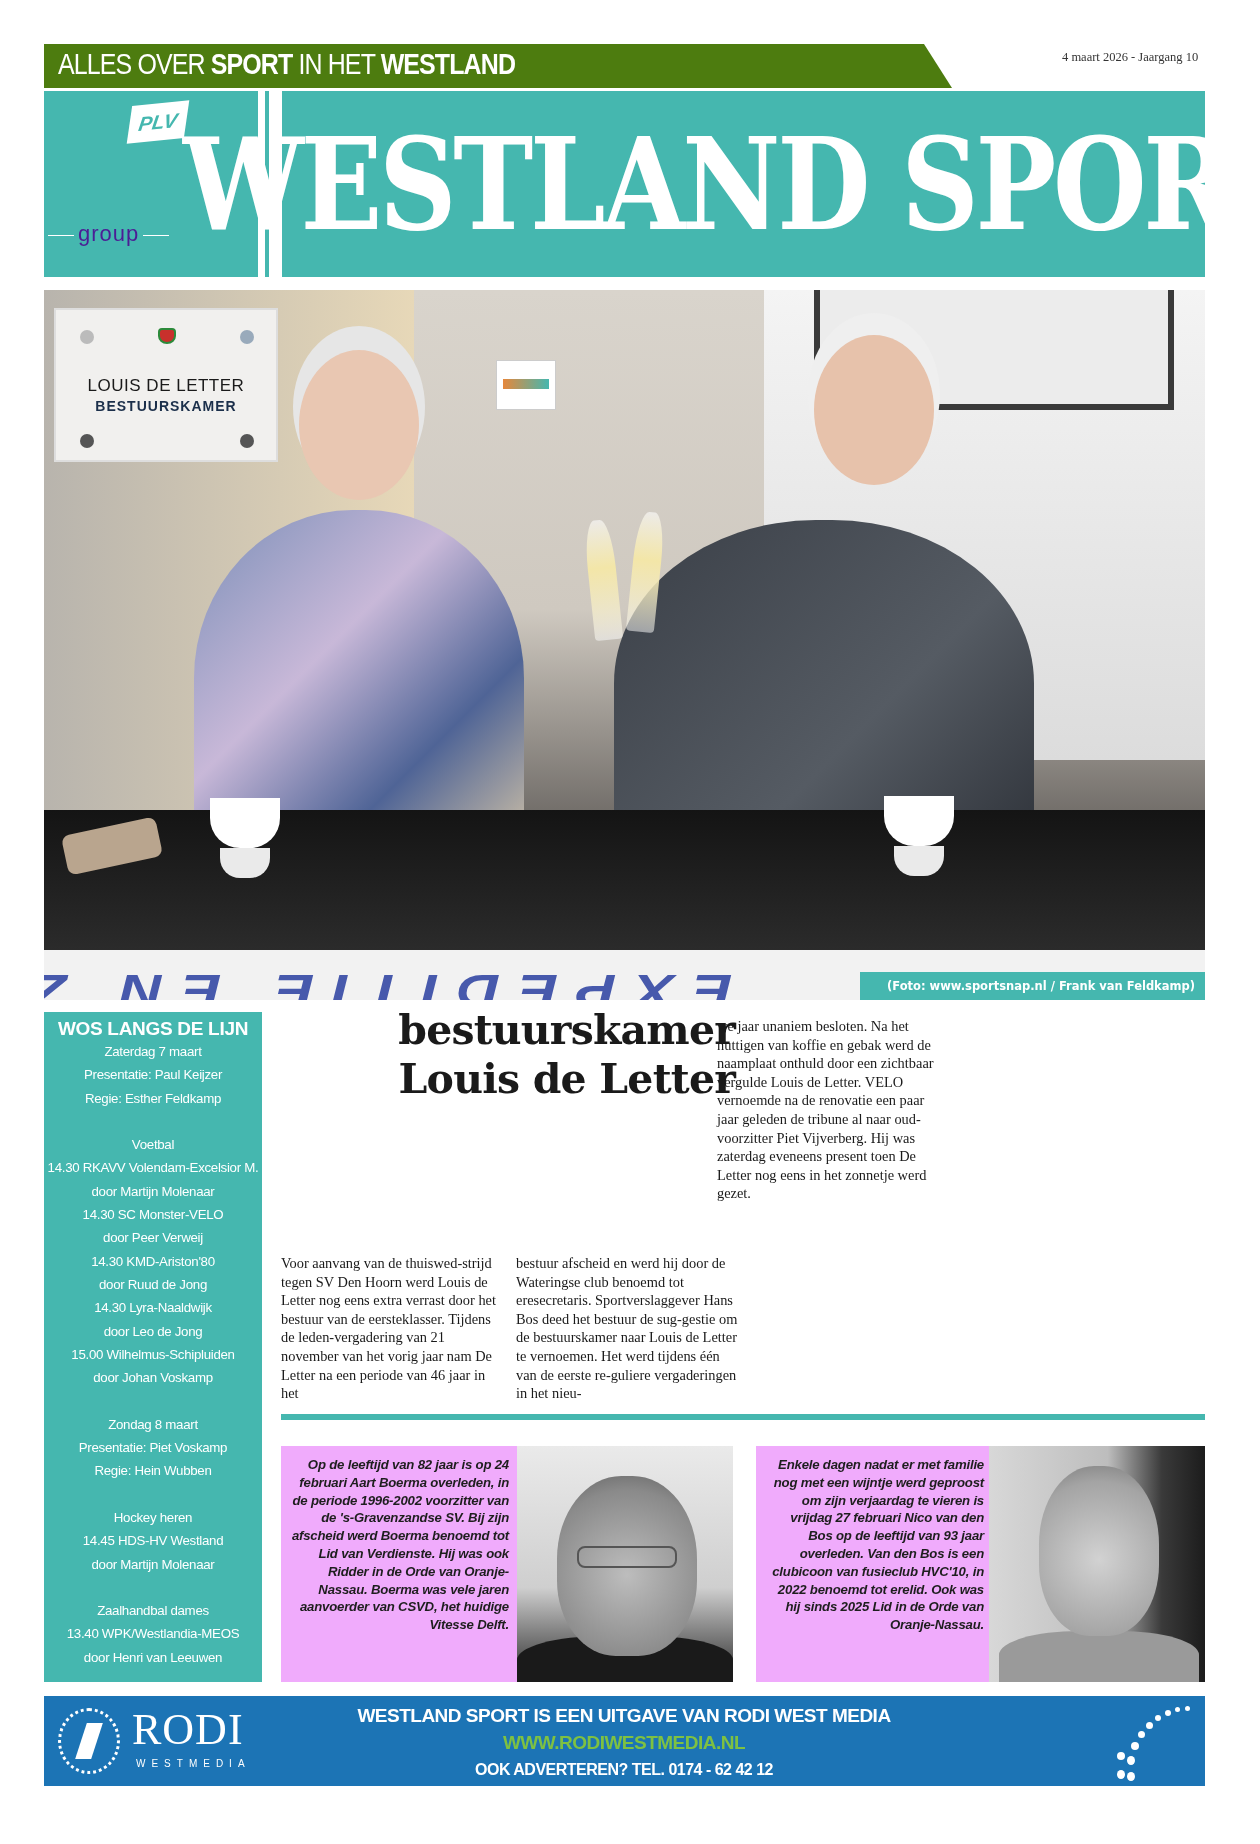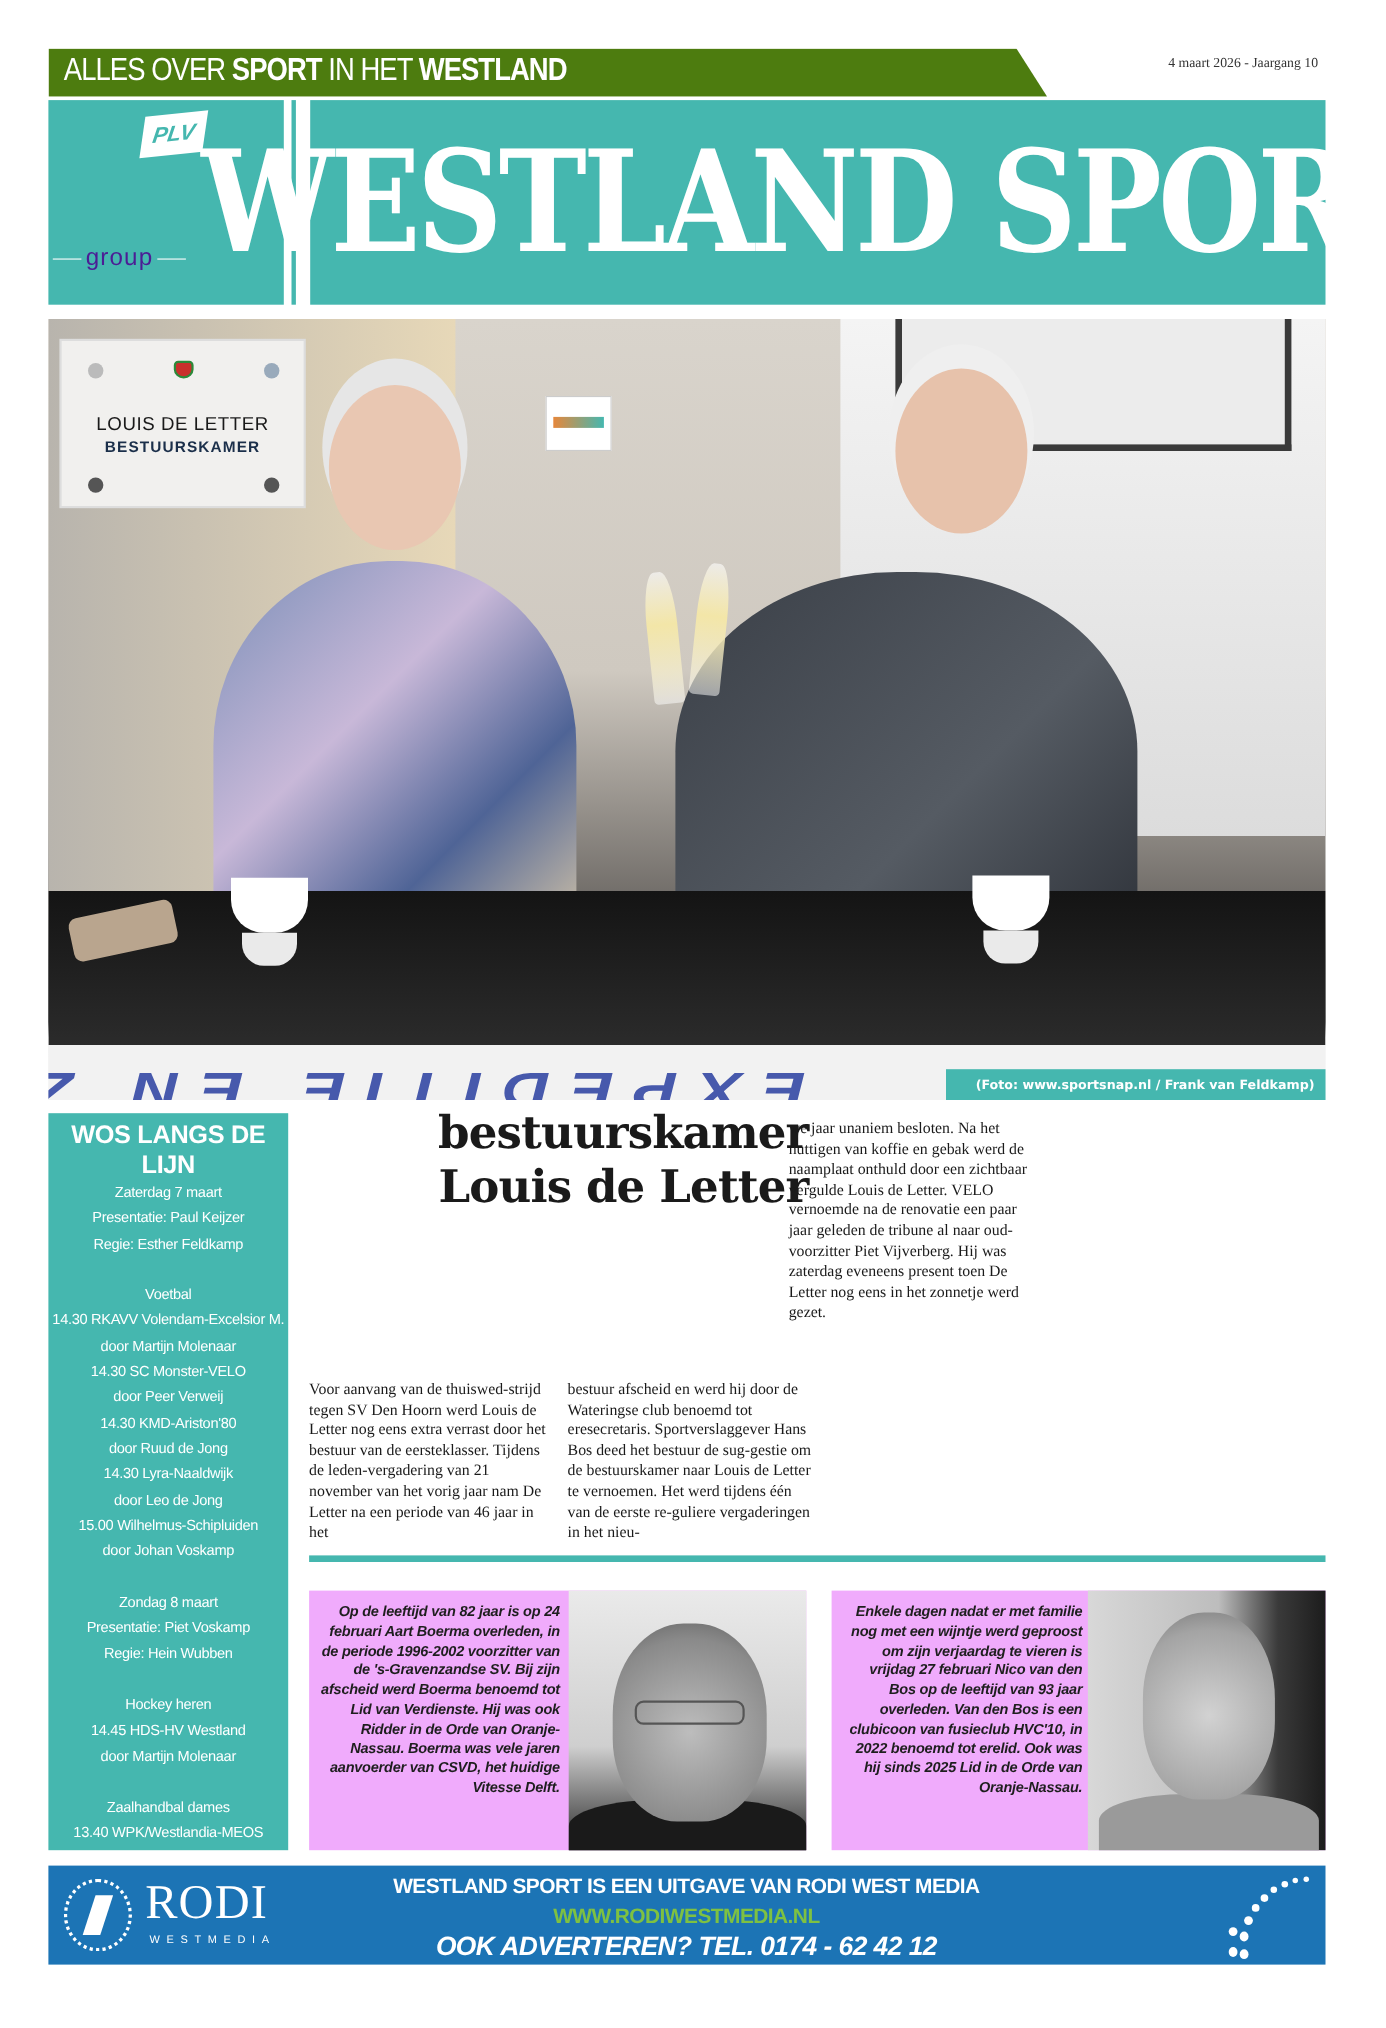--- a/index.html
+++ b/index.html
@@ -51,21 +51,21 @@
   .np-shield { position: absolute; left: 102px; top: 18px; width: 18px; height: 16px; background: #c8302c; border-radius: 4px 4px 50% 50%; border: 2px solid #2c8a3a; }
   .np-bolt { position: absolute; width: 14px; height: 14px; border-radius: 50%; background: #555; }
   .sign-small { position: absolute; left: 452px; top: 70px; width: 60px; height: 50px; background: #fff; border: 1px solid #ccc; }
   .sign-small::after { content: ""; position: absolute; left: 6px; top: 18px; width: 46px; height: 10px; background: linear-gradient(90deg,#e6873b,#45b7af); }
   .caption { left: 860px; top: 972px; width: 345px; height: 28px; background: #45b7af; color: #fff; font-size: 11.5px; font-weight: 700;
     display: flex; align-items: center; justify-content: flex-end; padding-right: 10px; font-family: "DejaVu Sans", sans-serif; }
 
   
   .sidebar { left: 44px; top: 1012px; width: 218px; height: 670px; background: #45b7af; color: #fff; text-align: center;
     font-family: "Liberation Sans Narrow", "Liberation Sans", sans-serif; }
-  .sidebar-title { margin-top: 6px; font-size: 23px; font-weight: 700; letter-spacing: -0.3px; }
+  .sidebar-title { margin-top: 6px; font-size: 19px; font-weight: 700; letter-spacing: -0.3px; }
   .sidebar-line { font-size: 13.3px; line-height: 23.3px; white-space: nowrap; letter-spacing: -0.3px; }
   .sidebar-gap { height: 23.3px; }
 
   
   .headline { left: 280px; top: 1006px; width: 455px; text-align: right; font-family: "DejaVu Serif", serif; font-weight: 700;
     font-size: 41px; line-height: 49px; color: #1a1a1a; letter-spacing: -0.8px; }
 
   .body-text { font-family: "Liberation Serif", serif; font-size: 14.4px; line-height: 18.6px; color: #1a1a1a; }
   .col-right { left: 717px; top: 1017px; width: 226px; }
   .col-1 { left: 281px; top: 1254px; width: 215px; }
@@ -93,21 +93,21 @@
 
   
   .footer { left: 44px; top: 1696px; width: 1161px; height: 90px; background: #1c74b5; color: #fff; }
   .rodi-mark { position: absolute; left: 14px; top: 12px; width: 62px; height: 66px; border-radius: 50%; border: 3px dotted #fff; }
   .rodi-mark::after { content: ""; position: absolute; left: 20px; top: 12px; width: 16px; height: 36px; background: #fff; transform: skewX(-18deg); }
   .rodi-name { position: absolute; left: 88px; top: 10px; font-family: "Liberation Serif", serif; font-size: 44px; line-height: 48px; letter-spacing: 1px; }
   .rodi-sub { position: absolute; left: 92px; top: 62px; font-size: 10px; letter-spacing: 6px; }
   .footer-center { position: absolute; left: 290px; width: 580px; top: 6px; text-align: center; font-weight: 700; font-family: "Liberation Sans Narrow", "Liberation Sans", sans-serif; letter-spacing: -0.5px; }
   .footer-l1 { font-size: 19px; line-height: 27px; }
   .footer-l2 { font-size: 19px; line-height: 27px; color: #7ec142; }
-  .footer-l3 { font-size: 24px; line-height: 27px; font-style: italic; }
+  .footer-l3 { font-size: 16px; line-height: 27px; }
   .dots { position: absolute; right: 8px; top: 6px; width: 110px; height: 80px; }
   .dot { position: absolute; border-radius: 50%; background: #fff; }
 </style>
 </head>
 <body>
 
 <div class="abs topbar">
   <div class="topbar-text">
     <span>ALLES OVER </span><b>SPORT</b><span> IN HET </span><b>WESTLAND</b>
   </div>

